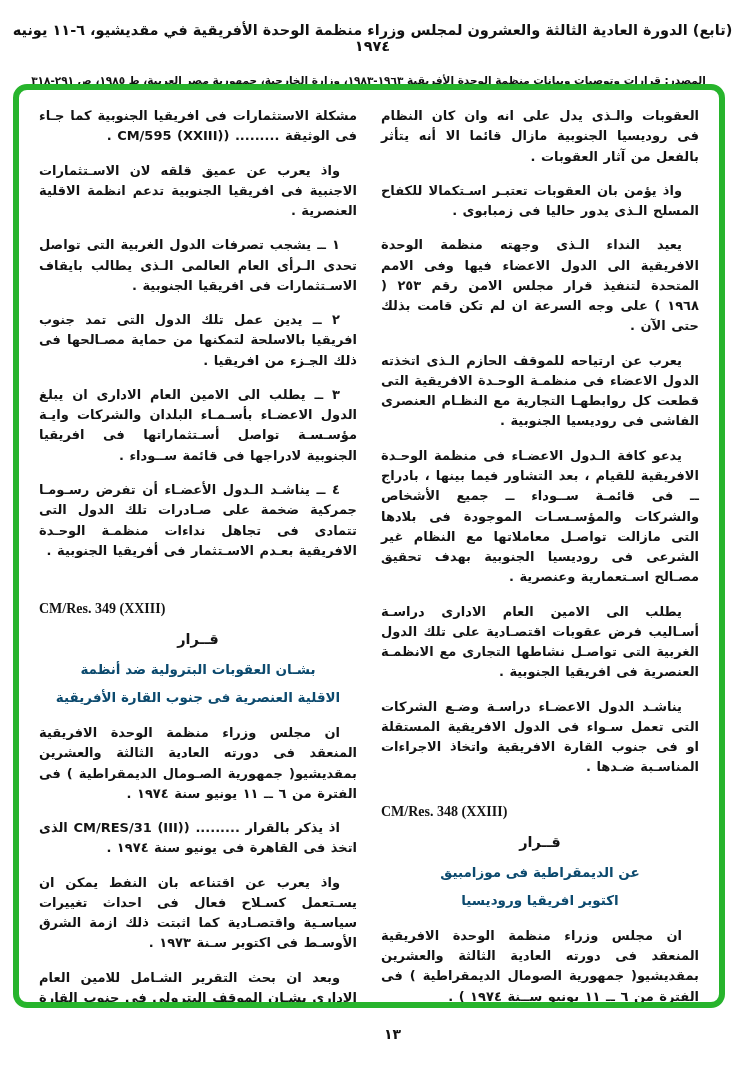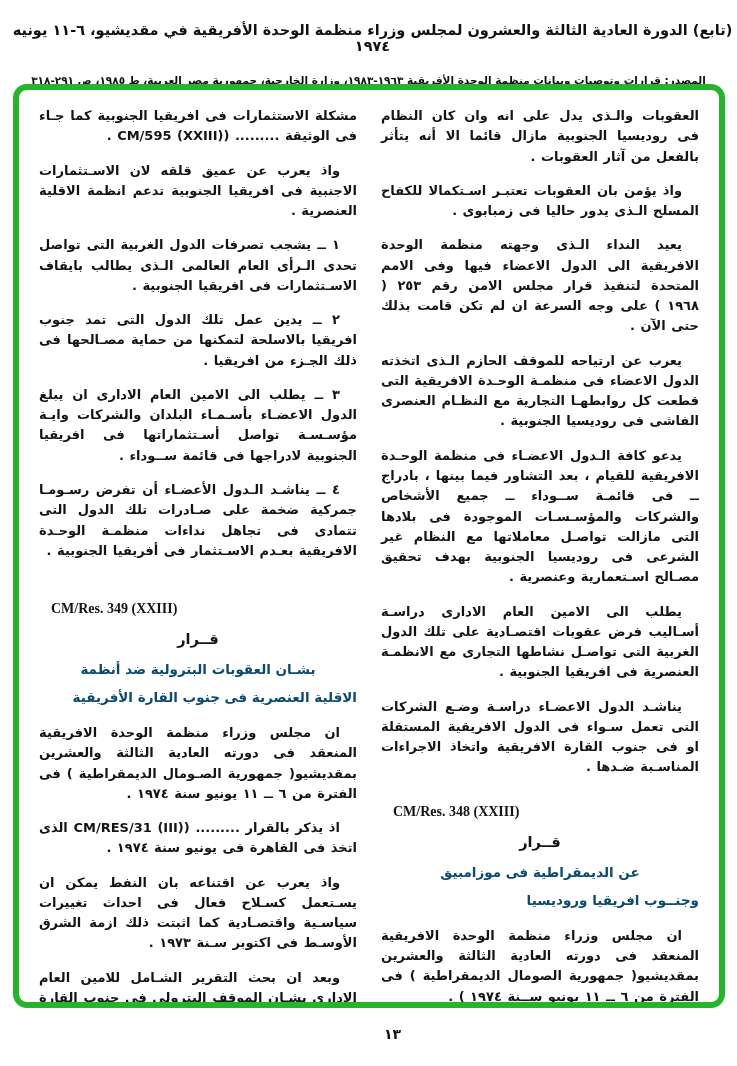--- a/index.html
+++ b/index.html
@@ -39,32 +39,32 @@
   }
   .col p.flush { text-indent: 0; }
 
   .res-num {
     direction: ltr;
     text-align: left;
     font-family: "Liberation Serif", serif;
     font-weight: bold;
     font-size: 14px;
     color: #141414;
-    margin: 26px 0 14px 12px;
+    margin: 26px 0 14px 0;
   }
   .col-left .res-num { margin-top: 40px; }
   .res-title {
     text-align: center; font-weight: bold; font-size: 14.5px;
     color: #141414; margin: 10px 0 14px 0; letter-spacing: 1px;
   }
   .res-sub {
     text-align: center; font-weight: bold; font-size: 13.5px;
     color: #0c4a6e; margin: 0 0 12px 0;
   }
-  .res-block-end { margin-bottom: 18px; text-align: right; }
+  .res-block-end { margin-bottom: 18px; }
 
   .page-number {
     position: absolute; left: 0; right: 0; top: 1026px;
     text-align: center; font-weight: bold; font-size: 14px; color: #111;
     direction: rtl;
     margin-left: 48px;
   }
 </style>
 </head>
 <body>
@@ -84,21 +84,21 @@
         <p>واذ يؤمن بان العقوبات تعتبـر اسـتكمالا للكفاح المسلح الـذى يدور حاليا فى زمبابوى .</p>
         <p>يعيد النداء الـذى وجهته منظمة الوحدة الافريقية الى الدول الاعضاء فيها وفى الامم المتحدة لتنفيذ قرار مجلس الامن رقم ٢٥٣ ( ١٩٦٨ ) على وجه السرعة ان لم تكن قامت بذلك حتى الآن .</p>
         <p>يعرب عن ارتياحه للموقف الحازم الـذى اتخذته الدول الاعضاء فى منظمـة الوحـدة الافريقية التى قطعت كل روابطهـا التجارية مع النظـام العنصرى الفاشى فى روديسيا الجنوبية .</p>
         <p>يدعو كافة الـدول الاعضـاء فى منظمة الوحـدة الافريقية للقيام ، بعد التشاور فيما بينها ، بادراج ــ فى قائمـة ســوداء ــ جميع الأشخاص والشركات والمؤسـسـات الموجودة فى بلادها التى مازالت تواصـل معاملاتها مع النظام غير الشرعى فى روديسيا الجنوبية بهدف تحقيق مصـالح اسـتعمارية وعنصرية .</p>
         <p>يطلب الى الامين العام الادارى دراسـة أسـاليب فرض عقوبات اقتصـادية على تلك الدول الغربية التى تواصـل نشاطها التجارى مع الانظمـة العنصرية فى افريقيا الجنوبية .</p>
         <p>يناشـد الدول الاعضـاء دراسـة وضـع الشركات التى تعمل سـواء فى الدول الافريقية المستقلة او فى جنوب القارة الافريقية واتخاذ الاجراءات المناسـبة ضـدها .</p>
 
         <div class="res-num">CM/Res. 348 (XXIII)</div>
         <div class="res-title">قــرار</div>
         <div class="res-sub">عن الديمقراطية فى موزامبيق</div>
-        <div class="res-sub res-block-end">وجنــوب افريقيا وروديسيا</div>
+        <div class="res-sub res-block-end">اكتوبر افريقيا وروديسيا</div>
 
         <p>ان مجلس وزراء منظمة الوحدة الافريقية المنعقد فى دورته العادية الثالثة والعشرين بمقديشيو( جمهورية الصومال الديمقراطية ) فى الفترة من ٦ ــ ١١ يونيو ســنة ١٩٧٤ ) .</p>
 
       </div>
 
       <div class="col col-left">
         <p class="flush">مشكلة الاستثمارات فى افريقيا الجنوبية كما جـاء فى الوثيقة ......... (CM/595 (XXIII) .</p>
         <p>واذ يعرب عن عميق قلقه لان الاسـتثمارات الاجنبية فى افريقيا الجنوبية تدعم انظمة الاقلية العنصرية .</p>
         <p>١ ــ يشجب تصرفات الدول الغربية التى تواصل تحدى الـرأى العام العالمى الـذى يطالب بايقاف الاسـتثمارات فى افريقيا الجنوبية .</p>
         <p>٢ ــ يدين عمل تلك الدول التى تمد جنوب افريقيا بالاسلحة لتمكنها من حماية مصـالحها فى ذلك الجـزء من افريقيا .</p>

